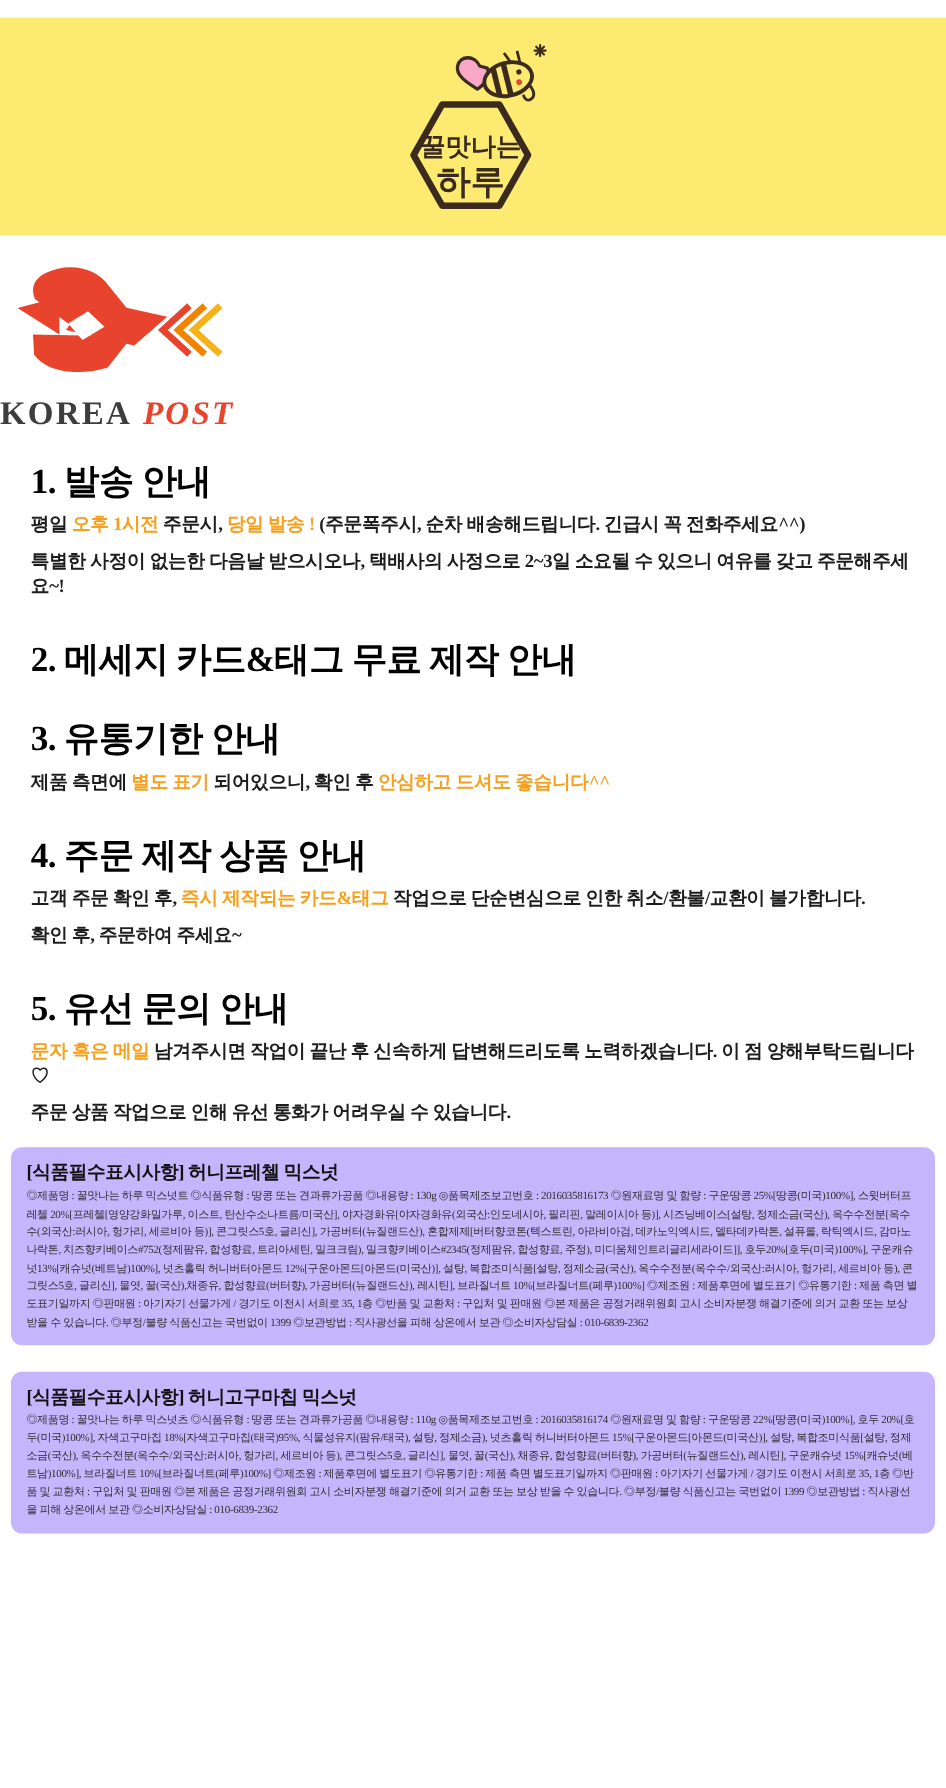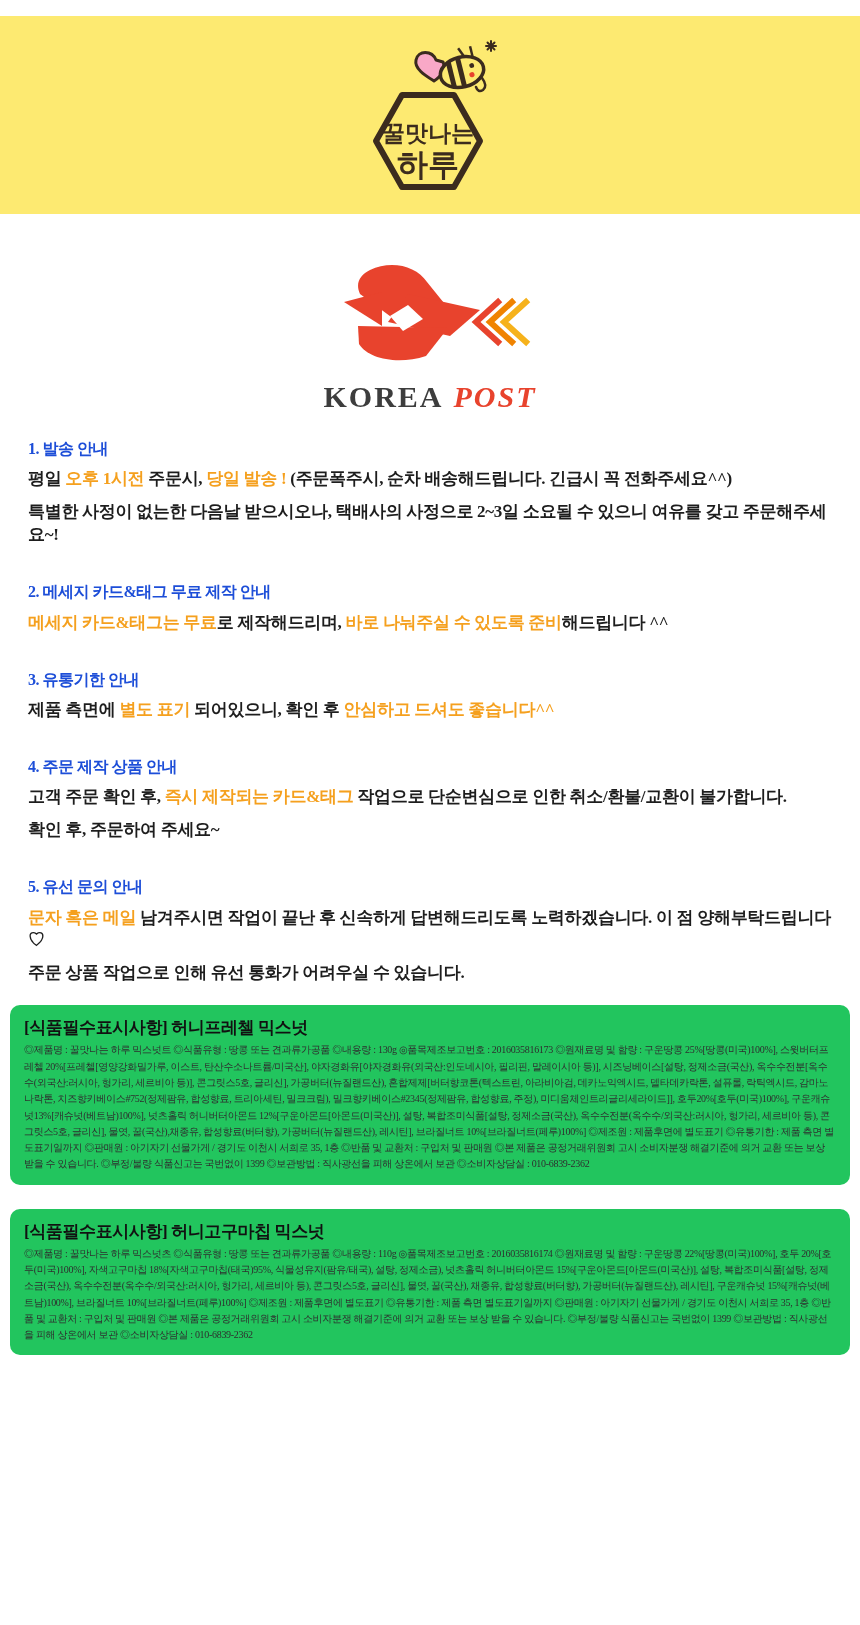--- a/index.html
+++ b/index.html
@@ -9,50 +9,50 @@
     font-family:Liberation Serif, serif;
     color:#1d1d1d;
   }
   
   .yellow-band{
     height:198px;background:#fdea71;
     display:flex;align-items:flex-start;justify-content:center;
   }
   .yellow-band svg{margin-top:22px;}
   
-  .post-block{text-align:center;padding-top:50px;}
+  .post-block{text-align:left;padding-top:28px;}
   .post-wordmark{margin-top:12px;font-size:30px;font-weight:bold;letter-spacing:2px;}
   .post-wordmark .korea{color:#3d3d3d;}
   .post-wordmark .post{color:#e8432d;font-style:italic;margin-left:10px;}
   .post-taglines{margin-top:12px;font-weight:bold;font-size:15.5px;line-height:1.55;}
   .tl-dark{color:#2b2b2b;margin:0;}
   .tl-orange{color:#f5a01e;margin:0;}
   
   .notice{margin:0 20px 0 28px;}
   .sec-heading{
-    font-size:16px;line-height:1.15;font-weight:800;color:#1d4ed8;
+    font-size:32px;line-height:1.15;font-weight:800;color:#000000;
     margin:36px 0 0 0;letter-spacing:-0.5px;
   }
   .sec-heading.first{margin-top:26px;}
   .body-line{
     font-size:17px;line-height:1.35;font-weight:bold;margin:10px 0 0 0;
     letter-spacing:-0.3px;
   }
   .seg-dark{color:#1d1d1d;}
   .seg-orange{color:#f5a01e;}
   .seg-white{color:#ffffff;}
   .pill{
     background:#f5a42c;border-radius:17px;padding:7px 16px;margin:11px 0 0 0;
     font-size:16px;line-height:1.25;font-weight:bold;letter-spacing:-0.4px;
     display:block;
   }
   
   .food-boxes{margin:20px 10px 0 10px;}
   .food-box{
-    background:#22c55e;border-radius:10px;padding:11px 14px 12px 14px;
+    background:#c4b5fd;border-radius:10px;padding:11px 14px 12px 14px;
     margin-bottom:24px;
   }
   .food-box-title{
     font-size:17px;font-weight:800;color:#111;margin:0 0 3px 0;letter-spacing:-0.4px;
   }
   .food-box-body{
     font-size:10px;line-height:1.63;color:#2e2e2e;margin:0;
     letter-spacing:-0.3px;word-break:break-all;
   }
 </style>
@@ -118,21 +118,20 @@
   <main class="notice">
 
     <section>
       <h2 class="sec-heading first">1. 발송 안내</h2>
       <p class="body-line"><span class="seg-dark">평일 </span><span class="seg-orange">오후 1시전</span><span class="seg-dark"> 주문시, </span><span class="seg-orange">당일 발송 !</span><span class="seg-dark">  (주문폭주시, 순차 배송해드립니다. 긴급시 꼭 전화주세요^^)</span></p>
       <p class="body-line"><span class="seg-dark">특별한 사정이 없는한 다음날 받으시오나, 택배사의 사정으로 2~3일 소요될 수 있으니 여유를 갖고 주문해주세요~!</span></p>
     </section>
 
     <section>
       <h2 class="sec-heading">2. 메세지 카드&amp;태그 무료 제작 안내</h2>
-      <p class="body-line"><span class="seg-orange">메세지 카드&amp;태그는 무료</span><span class="seg-dark">로 제작해드리며, </span><span class="seg-orange">바로 나눠주실 수 있도록 준비</span><span class="seg-dark">해드립니다 ^^</span></p>
     </section>
 
     <section>
       <h2 class="sec-heading">3. 유통기한 안내</h2>
       <p class="body-line"><span class="seg-dark">제품 측면에 </span><span class="seg-orange">별도 표기</span><span class="seg-dark"> 되어있으니, 확인 후 </span><span class="seg-orange">안심하고 드셔도 좋습니다^^</span></p>
     </section>
 
     <section>
       <h2 class="sec-heading">4. 주문 제작 상품 안내</h2>
       <p class="body-line"><span class="seg-dark">고객 주문 확인 후, </span><span class="seg-orange">즉시 제작되는 카드&amp;태그</span><span class="seg-dark"> 작업으로 단순변심으로 인한 취소/환불/교환이 불가합니다.</span></p>

